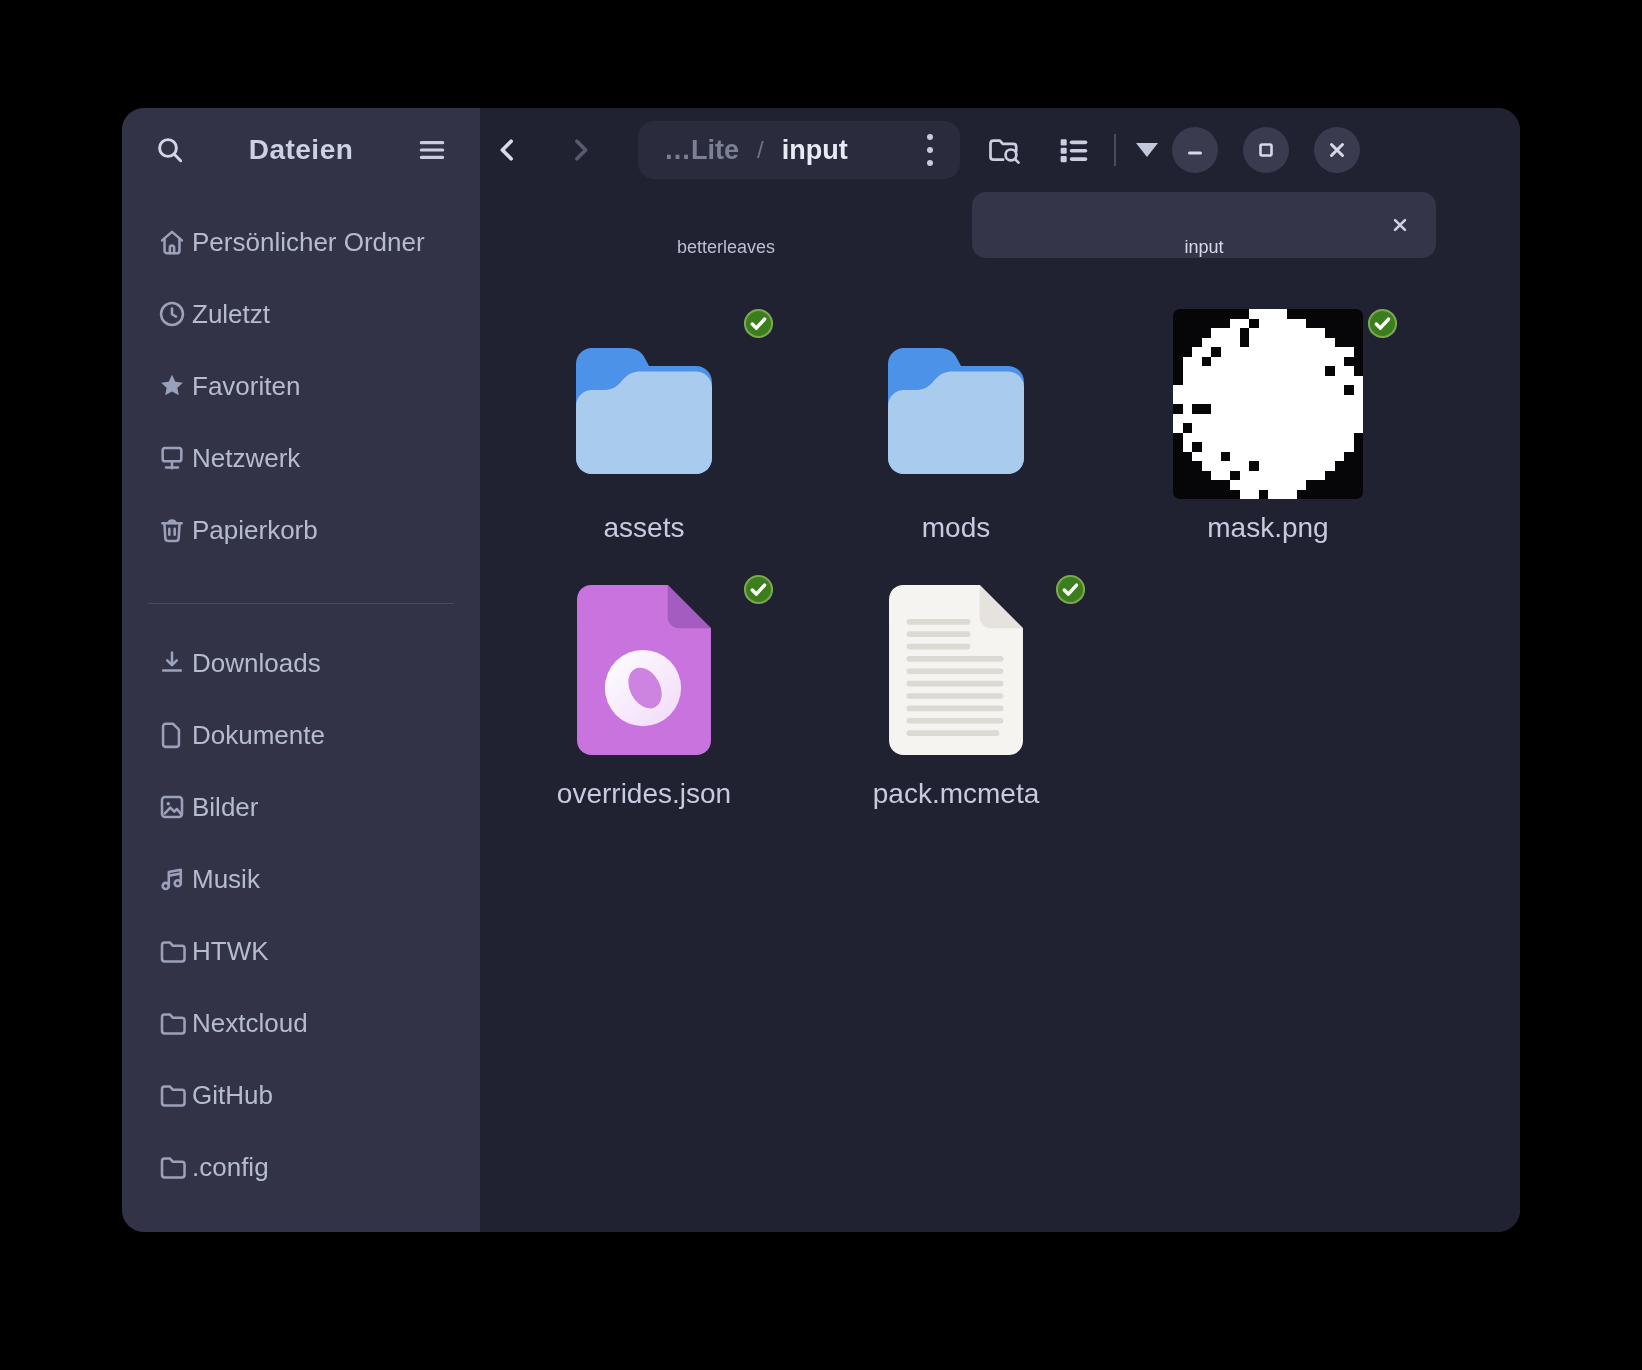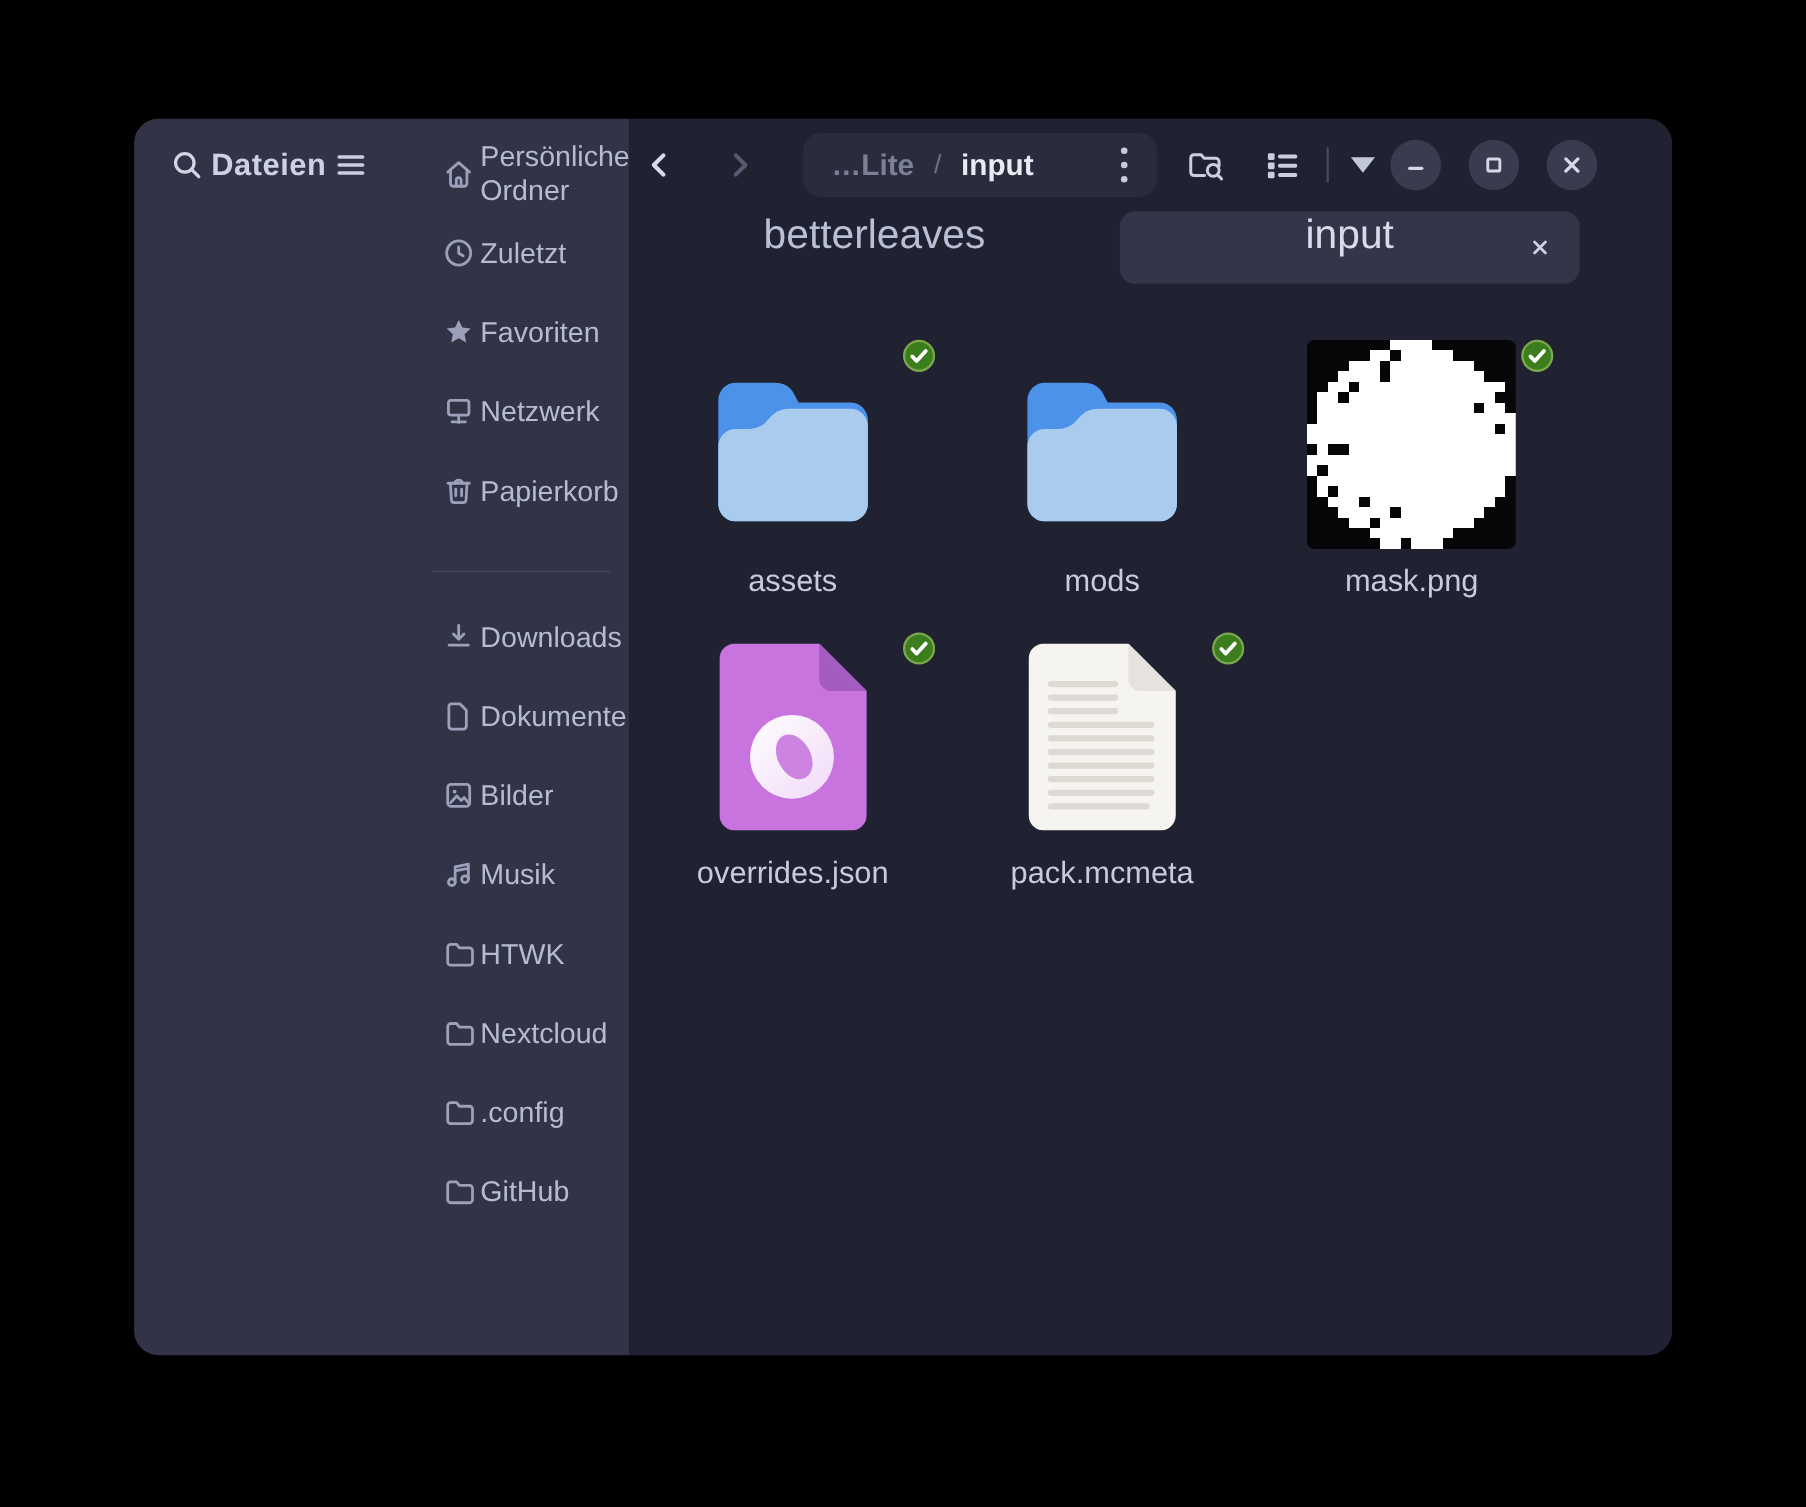--- a/index.html
+++ b/index.html
@@ -1,20 +1,20 @@
 <!DOCTYPE html>
 <html><head>
 <meta charset="utf-8">
 <style>
   html,body{margin:0;padding:0;background:#000;width:1642px;height:1370px;overflow:hidden;
     font-family:"Liberation Sans","DejaVu Sans",sans-serif;-webkit-font-smoothing:antialiased;}
   .window{position:absolute;left:122px;top:108px;width:1398px;height:1124px;border-radius:22px;
     overflow:hidden;display:flex;background:#202131;box-shadow:0 10px 40px rgba(0,0,0,.6);}
   
-  .sidebar{width:450px;flex:none;background:#323346;display:flex;flex-direction:row;}
+  .sidebar{width:358px;flex:none;background:#323346;display:flex;flex-direction:column;}
   .sb-header{height:84px;flex:none;display:flex;align-items:center;padding:0 26px;}
   .sb-title{flex:1;text-align:center;font-size:28px;font-weight:bold;color:#ccd1e3;letter-spacing:.5px;}
   .icon-btn{width:44px;height:44px;border-radius:10px;display:flex;align-items:center;justify-content:center;flex:none;}
   .sb-nav{padding-top:14px;}
   .sb-row{height:72px;display:flex;align-items:center;padding:0 0 0 34px;gap:4px;color:#b6bccf;font-size:26px;}
   .sb-row svg{flex:none;}
   .sb-sep{height:1px;background:#4a4b5f;margin:37px 26px 23px 26px;border:none;}
   .s-ic{stroke:#9ba1ba;fill:none;stroke-width:1.9;stroke-linecap:round;stroke-linejoin:round;}
   
   .main{flex:1;display:flex;flex-direction:column;background:#202131;}
@@ -26,22 +26,22 @@
   .crumb-sep{color:#6f7388;font-size:24px;margin:0 18px;}
   .crumb-cur{color:#e9ebf4;font-size:27px;font-weight:bold;}
   .kebab{margin-left:auto;width:40px;height:44px;display:flex;flex-direction:column;align-items:center;justify-content:center;gap:7px;}
   .kebab i{width:6px;height:6px;border-radius:50%;background:#c6cbdd;}
   .tool-ic{width:52px;height:48px;display:flex;align-items:center;justify-content:center;}
   .vsep{width:2px;height:32px;background:#4a4b5f;margin:0 14px;}
   .caret{width:0;height:0;border-left:11px solid transparent;border-right:11px solid transparent;border-top:14px solid #c2c8da;}
   .win-btn{width:46px;height:46px;border-radius:50%;background:#3a3b4f;display:flex;align-items:center;justify-content:center;flex:none;}
   
   .tabbar{height:66px;flex:none;display:flex;padding:0 84px 6px 0;}
-  .tab{flex:1;display:flex;align-items:flex-start;justify-content:center;position:relative;
-    color:#b9bfd4;font-size:37px;border-radius:14px;margin-left:14px;}
+  .tab{flex:1;display:flex;align-items:flex-end;justify-content:center;position:relative;
+    color:#b9bfd4;font-size:18px;border-radius:14px;margin-left:14px;}
   .tab.active{background:#343548;color:#d8dcea;}
   .tab-close{position:absolute;right:14px;top:0;bottom:0;width:44px;display:flex;align-items:center;justify-content:center;}
   
   .content{flex:1;display:grid;grid-template-columns:1fr 1fr 1fr;grid-auto-rows:266px;padding:44px 96px 0 8px;}
   .file{display:flex;flex-direction:column;align-items:center;}
   .icon-box{width:192px;height:192px;position:relative;display:flex;align-items:center;justify-content:center;}
   .file-label{margin-top:12px;font-size:28px;color:#c6cbdf;}
   .emblem{position:absolute;top:0;right:-34px;}
   .mask-svg{border-radius:7px;}
 </style>
@@ -164,27 +164,27 @@
       <div class="sb-row">
         <svg width="32" height="32" viewBox="0 0 24 24" class="s-ic">
           <path d="M4.5 7.6c0-1.1.9-2 2-2h4l2 2.4h6.9c1.1 0 2 .9 2 2v7.8c0 1.1-.9 2-2 2H6.5c-1.1 0-2-.9-2-2z"></path>
         </svg>
         <span>Nextcloud</span>
       </div>
       <div class="sb-row">
         <svg width="32" height="32" viewBox="0 0 24 24" class="s-ic">
           <path d="M4.5 7.6c0-1.1.9-2 2-2h4l2 2.4h6.9c1.1 0 2 .9 2 2v7.8c0 1.1-.9 2-2 2H6.5c-1.1 0-2-.9-2-2z"></path>
         </svg>
+        <span>GitHub</span>
+      </div>
+      <div class="sb-row">
+        <svg width="32" height="32" viewBox="0 0 24 24" class="s-ic">
+          <path d="M4.5 7.6c0-1.1.9-2 2-2h4l2 2.4h6.9c1.1 0 2 .9 2 2v7.8c0 1.1-.9 2-2 2H6.5c-1.1 0-2-.9-2-2z"></path>
+        </svg>
         <span>.config</span>
-      </div>
-      <div class="sb-row">
-        <svg width="32" height="32" viewBox="0 0 24 24" class="s-ic">
-          <path d="M4.5 7.6c0-1.1.9-2 2-2h4l2 2.4h6.9c1.1 0 2 .9 2 2v7.8c0 1.1-.9 2-2 2H6.5c-1.1 0-2-.9-2-2z"></path>
-        </svg>
-        <span>GitHub</span>
       </div>
     </div>
   </div>
 
   <div class="main">
 
     <div class="toolbar">
       <div class="nav-arrow">
         <svg width="30" height="30" viewBox="0 0 24 24">
           <path d="M14.5 5l-7 7 7 7" stroke="#d7dbe8" stroke-width="3" fill="none" stroke-linecap="round" stroke-linejoin="round"></path>

